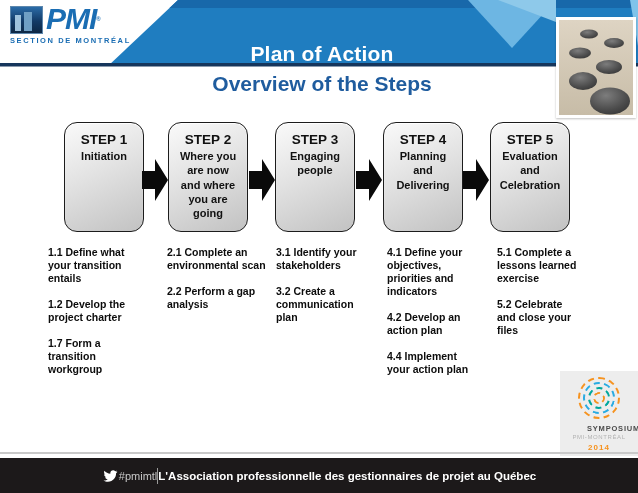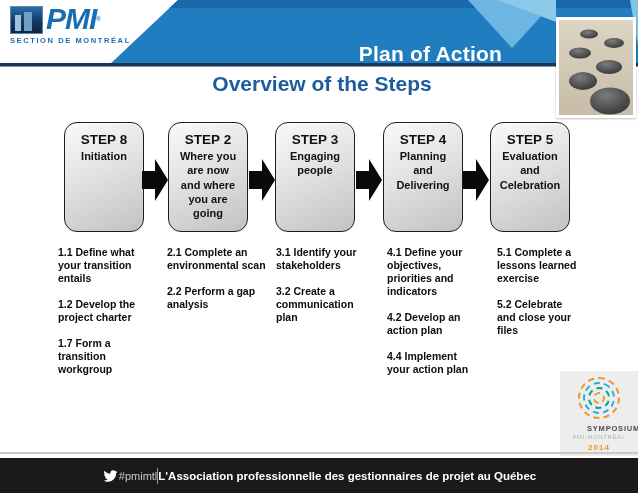--- a/index.html
+++ b/index.html
@@ -1,21 +1,21 @@
 <!DOCTYPE html>
 <html><head>
 <meta charset="utf-8">
 <style>
   * { margin:0; padding:0; box-sizing:border-box; }
   body { background:#fff; font-family:"Liberation Sans", sans-serif; }
   .slide { position:relative; width:638px; height:493px; background:#fff; overflow:hidden; }
 
   
   .banner-svg { position:absolute; left:0; top:0; width:638px; height:72px; }
-  .slide-title { position:absolute; left:142px; top:42px; width:360px; text-align:right;
+  .slide-title { position:absolute; left:142px; top:42px; width:360px; text-align:center;
                  color:#ffffff; font-size:21px; font-weight:bold; letter-spacing:0.2px; }
   .slide-subtitle { position:absolute; left:142px; top:72px; width:360px; text-align:center;
                     color:#1f5c9e; font-size:21px; font-weight:bold; }
 
   
   .pmi-logo { position:absolute; left:10px; top:6px; width:120px; }
   .pmi-row { display:flex; align-items:flex-start; }
   .pmi-thumb { width:33px; height:28px; background:linear-gradient(180deg,#2b6ca8 0%,#123a66 55%,#0c2744 100%);
                border:1px solid #5d87ad; position:relative; overflow:hidden; }
   .pmi-thumb:before { content:""; position:absolute; left:4px; top:8px; width:6px; height:16px; background:#9fc3dd; }
@@ -107,21 +107,21 @@
       <ellipse cx="30" cy="14" rx="9" ry="4.5" fill="url(#peb)"></ellipse>
       <ellipse cx="55" cy="23" rx="10" ry="5" fill="url(#peb)"></ellipse>
       <ellipse cx="21" cy="33" rx="11" ry="5.5" fill="url(#peb)"></ellipse>
       <ellipse cx="50" cy="47" rx="13" ry="7" fill="url(#peb)"></ellipse>
       <ellipse cx="24" cy="61" rx="14" ry="9" fill="url(#peb)"></ellipse>
       <ellipse cx="51" cy="81" rx="20" ry="13.5" fill="url(#peb)"></ellipse>
     </svg>
   </div>
 
   <div class="step-box" style="left:64px">
-    <div class="step-label">STEP 8</div>
+    <div class="step-label">STEP 1</div>
     <div class="step-desc">Initiation</div>
   </div>
   <div class="step-box" style="left:168px">
     <div class="step-label">STEP 2</div>
     <div class="step-desc">Where you
 are now
 and where
 you are
 going</div>
   </div>
@@ -149,21 +149,21 @@
   <svg class="arrow" style="left:249px" viewBox="0 0 26 42">
       <polygon points="0,12 13,12 13,0 26,21 13,42 13,30 0,30" fill="#0a0a0a"></polygon>
     </svg>
   <svg class="arrow" style="left:356px" viewBox="0 0 26 42">
       <polygon points="0,12 13,12 13,0 26,21 13,42 13,30 0,30" fill="#0a0a0a"></polygon>
     </svg>
   <svg class="arrow" style="left:463px" viewBox="0 0 26 42">
       <polygon points="0,12 13,12 13,0 26,21 13,42 13,30 0,30" fill="#0a0a0a"></polygon>
     </svg>
 
-  <div class="task-col" style="left:58px;width:92px">
+  <div class="task-col" style="left:48px;width:92px">
     <div class="task">1.1 Define what
 your transition
 entails</div>
     <div class="task">1.2 Develop the
 project charter</div>
     <div class="task">1.7 Form a
 transition
 workgroup</div>
   </div>
   <div class="task-col" style="left:167px;width:106px">

